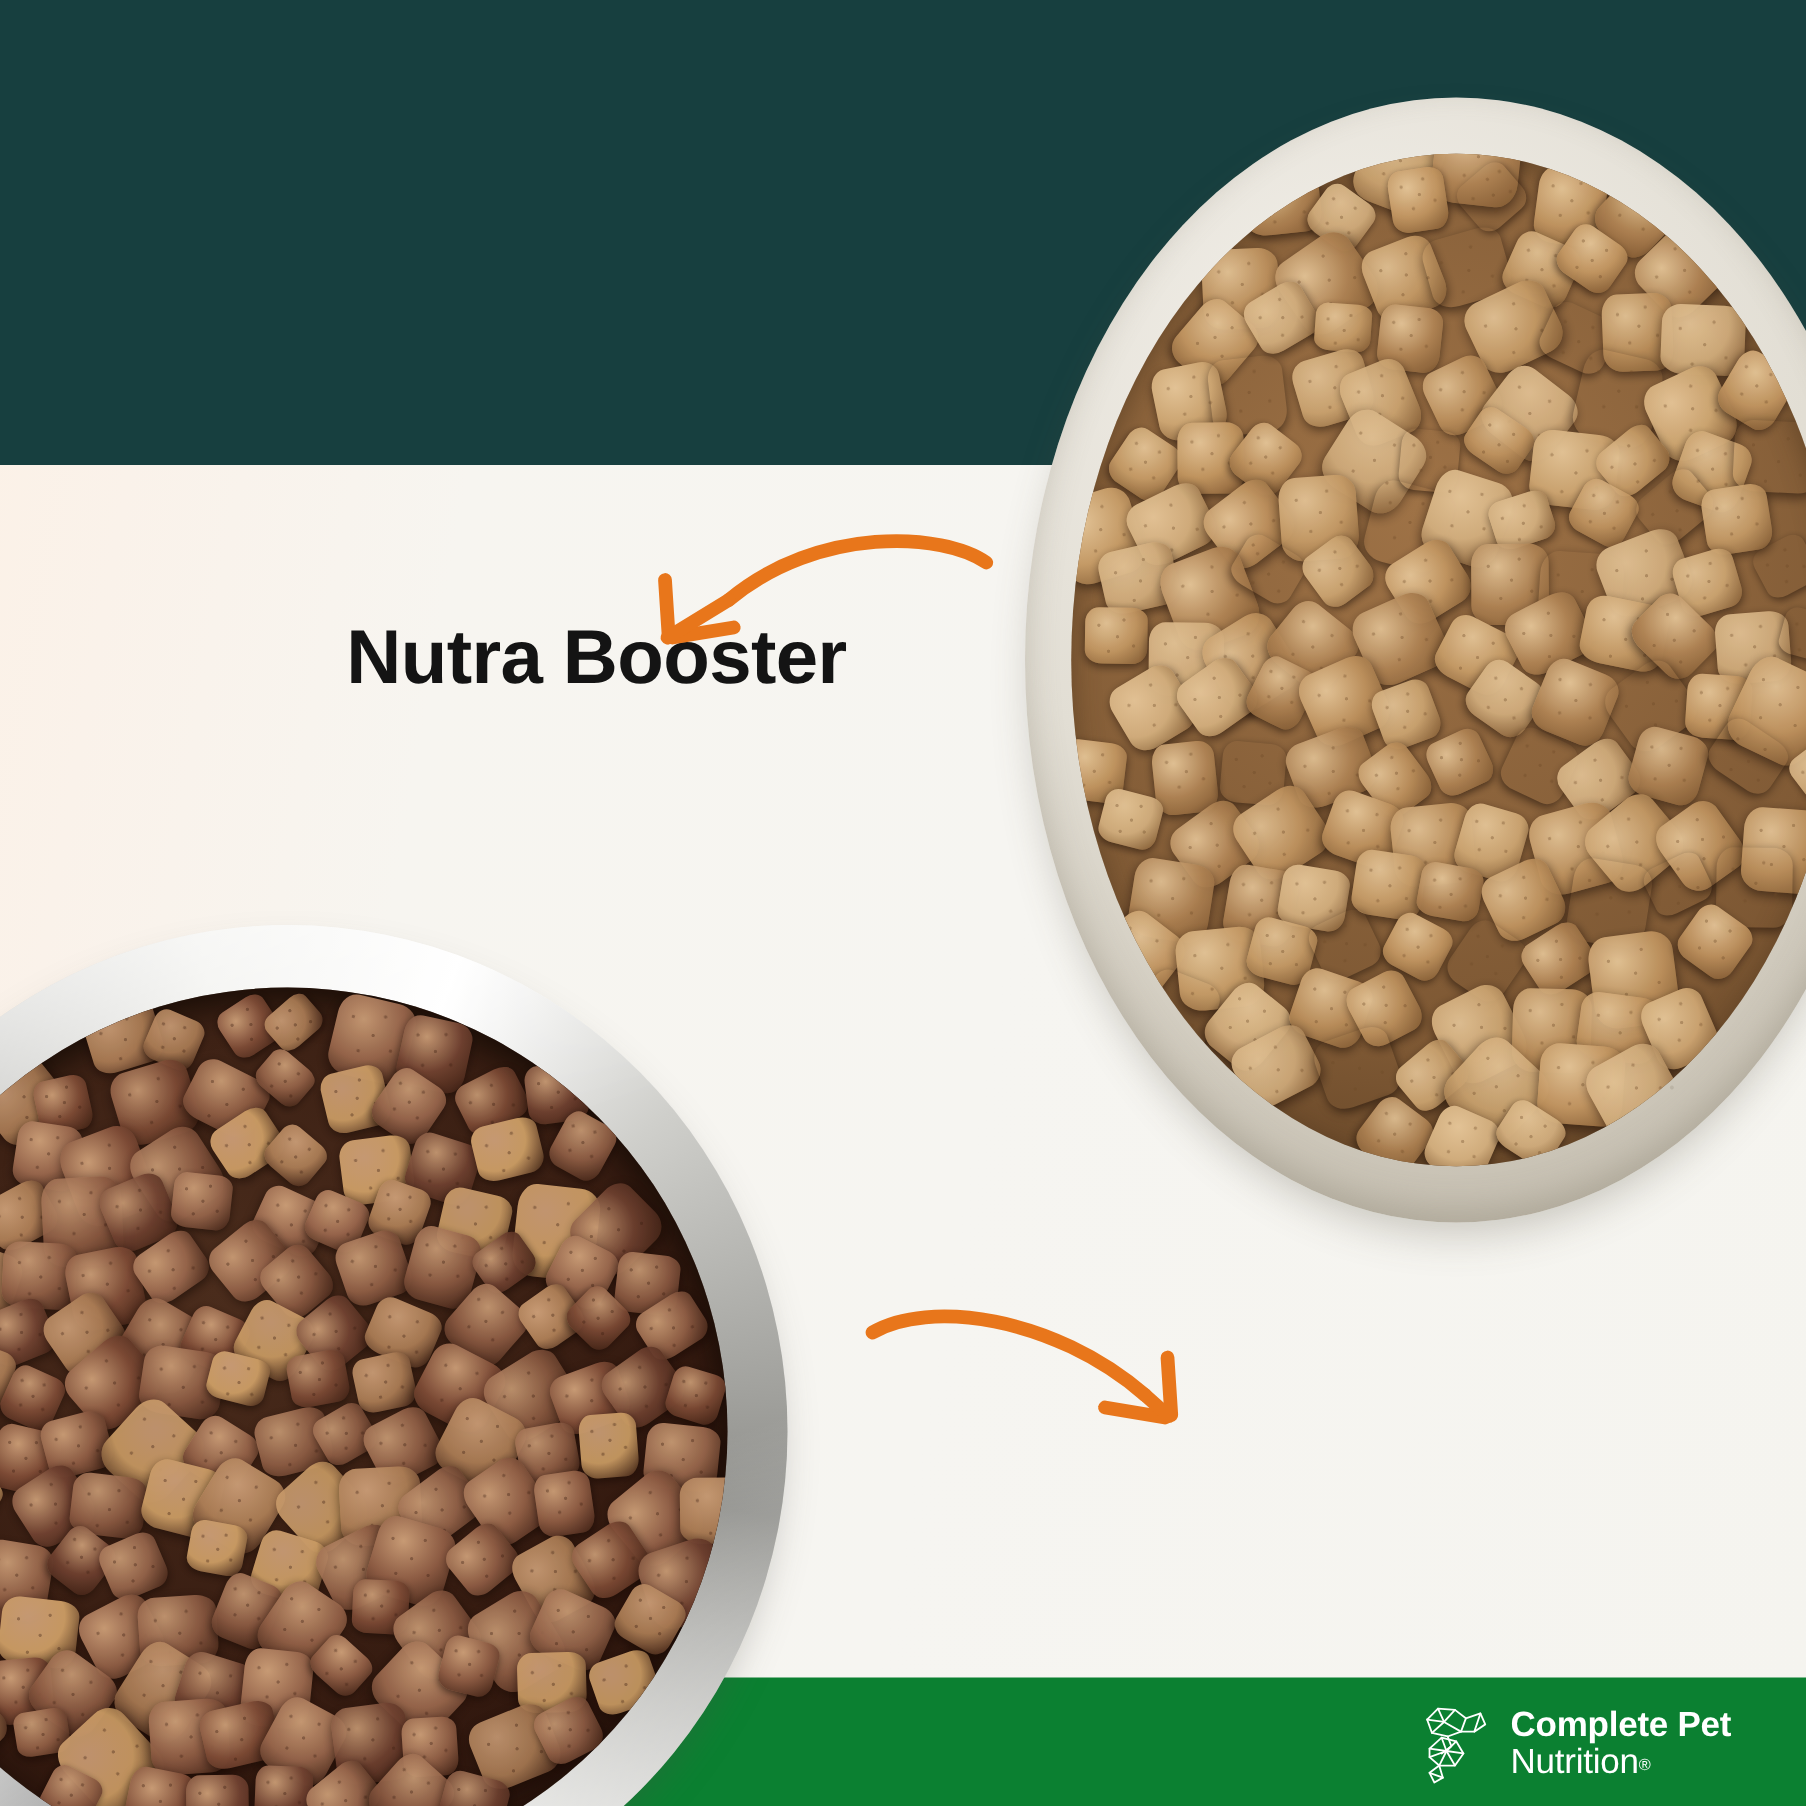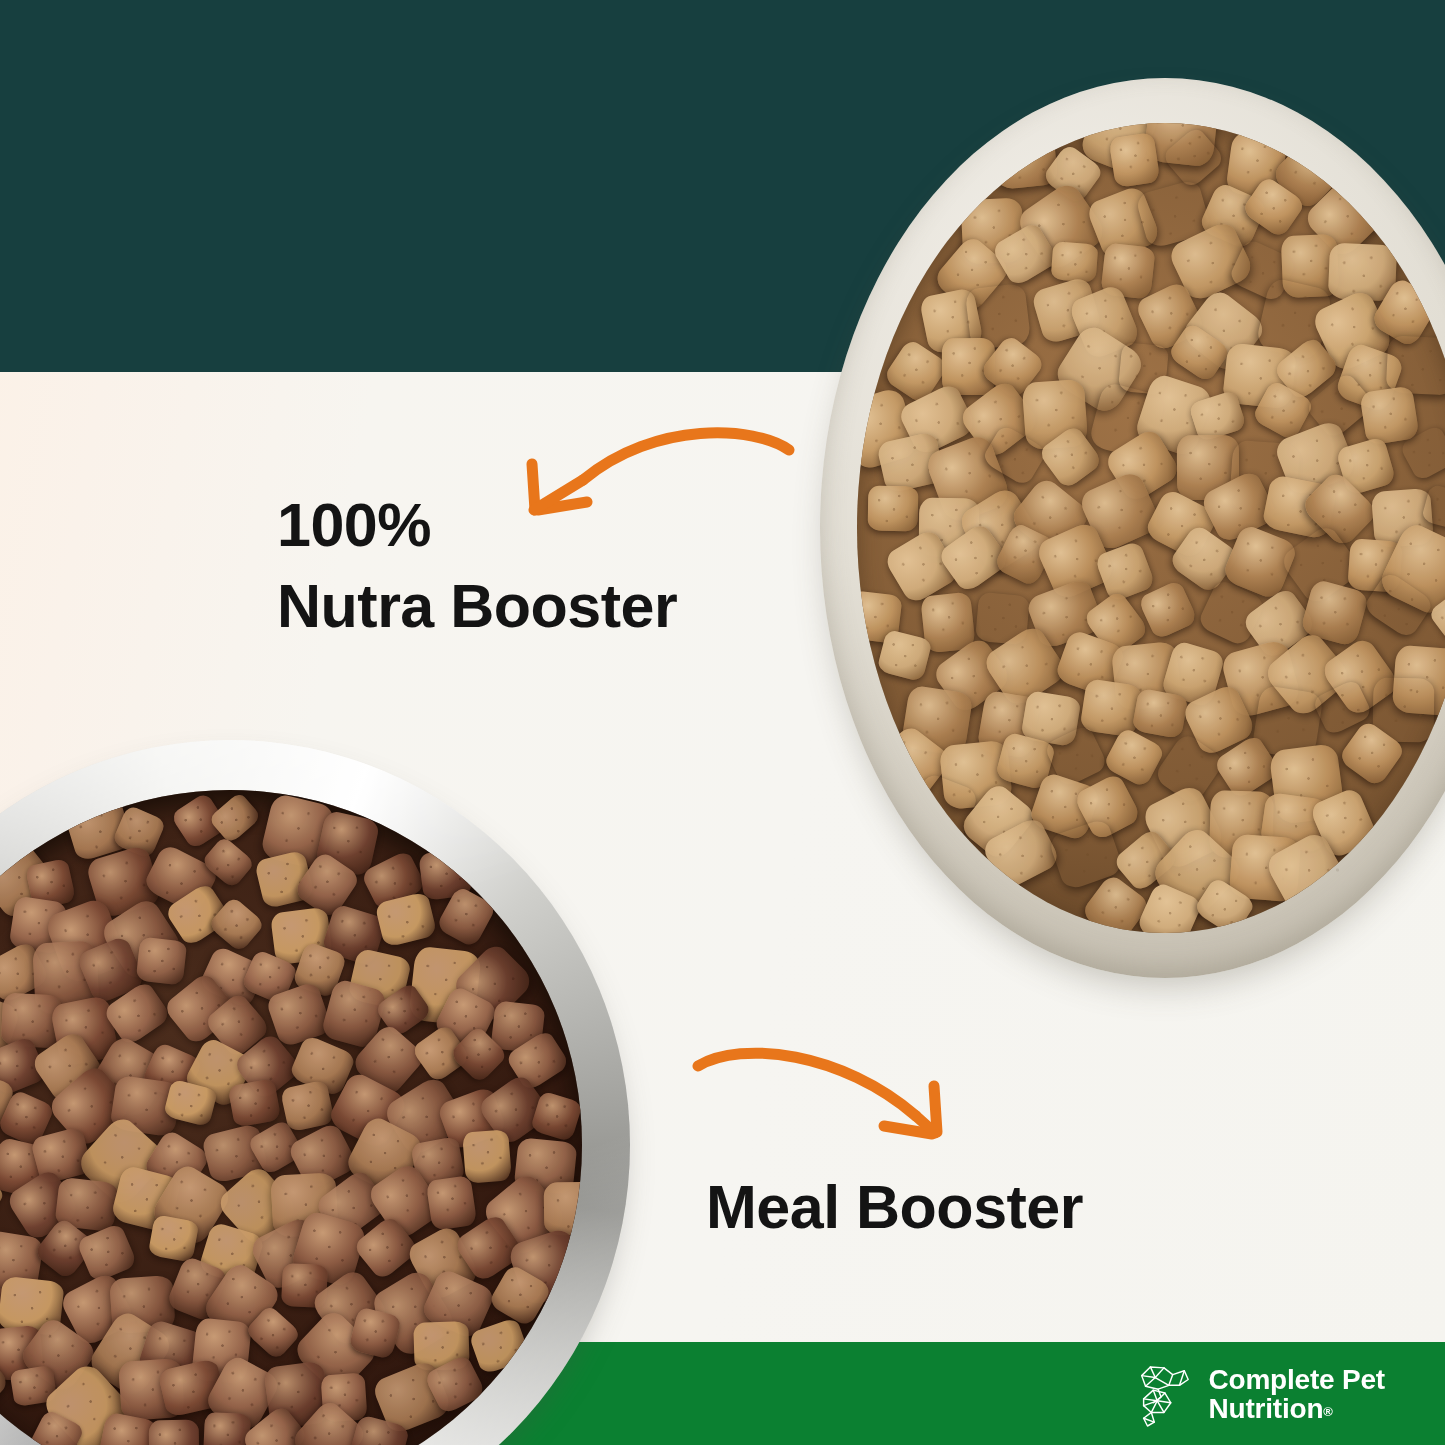--- a/index.html
+++ b/index.html
@@ -26,21 +26,21 @@
   .header-title .l2{display:block;}
 
   
   .footer-band{position:absolute;left:0;bottom:0;width:100%;height:103px;background:#0B8031;z-index:4;}
 
   
   .logo-wrap{position:absolute;right:60px;bottom:17px;display:flex;align-items:center;gap:14px;z-index:30;}
   .logo-mark{width:62px;height:66px;display:block;}
   .logo-text{color:#ffffff;line-height:1.02;}
   .logo-line1{font-size:28px;font-weight:bold;letter-spacing:-.2px;display:block;}
-  .logo-line2{font-size:28px;font-weight:bold;letter-spacing:-.2px;display:block;}
+  .logo-line2{font-size:28px;font-weight:normal;letter-spacing:-.2px;display:block;}
   .logo-line2 .reg{font-size:13px;vertical-align:2px;}
 
   
   .callout{position:absolute;color:#141414;font-weight:bold;z-index:20;}
   .callout-nutra{left:277px;top:485px;font-size:61px;line-height:1.32;letter-spacing:-.5px;}
   .callout-booster{left:706px;top:1172px;font-size:61px;letter-spacing:-.5px;}
 
   
   .arrow-svg{position:absolute;z-index:21;overflow:visible;}
   #arrow-nutra{left:505px;top:418px;width:300px;height:120px;}
@@ -689,34 +689,30 @@
   </div>
 
   <svg class="arrow-svg" id="arrow-nutra" viewBox="0 0 300 120">
     <path d="M284 32 C250 8 150 2 78 62" fill="none" stroke="#E8761B" stroke-width="11" stroke-linecap="round"></path>
     <path d="M27 46 L30 92" fill="none" stroke="#E8761B" stroke-width="11" stroke-linecap="round"></path>
     <path d="M33 92 L82 84" fill="none" stroke="#E8761B" stroke-width="11" stroke-linecap="round"></path>
     <path d="M29 92 L78 62" fill="none" stroke="#E8761B" stroke-width="11" stroke-linecap="round"></path>
   </svg>
 
   <div class="callout callout-nutra">
-    <div>100%</div>
     <div>Nutra Booster</div>
   </div>
 
   <svg class="arrow-svg" id="arrow-booster" viewBox="0 0 300 130">
     <path d="M26 28 C70 2 170 14 244 78" fill="none" stroke="#E8761B" stroke-width="11" stroke-linecap="round"></path>
     <path d="M262 48 L265 94" fill="none" stroke="#E8761B" stroke-width="11" stroke-linecap="round"></path>
     <path d="M212 88 L260 96" fill="none" stroke="#E8761B" stroke-width="11" stroke-linecap="round"></path>
     <path d="M244 78 L263 95" fill="none" stroke="#E8761B" stroke-width="11" stroke-linecap="round"></path>
   </svg>
 
-  <div class="callout callout-booster">
-    <div>Meal Booster</div>
-  </div>
 
   <div class="footer-band"></div>
 
   <div class="logo-wrap">
     <svg class="logo-mark" viewBox="0 0 64 68">
       <g fill="none" stroke="#FFFFFF" stroke-width="1.5" stroke-linejoin="round" stroke-linecap="round">
         <path d="M10 14 L19 5 L33 6 L42 13 L38 24 L27 28 L14 25 Z"></path>
         <path d="M19 5 L24 16 L14 25"></path>
         <path d="M24 16 L38 24"></path>
         <path d="M33 6 L24 16"></path>

